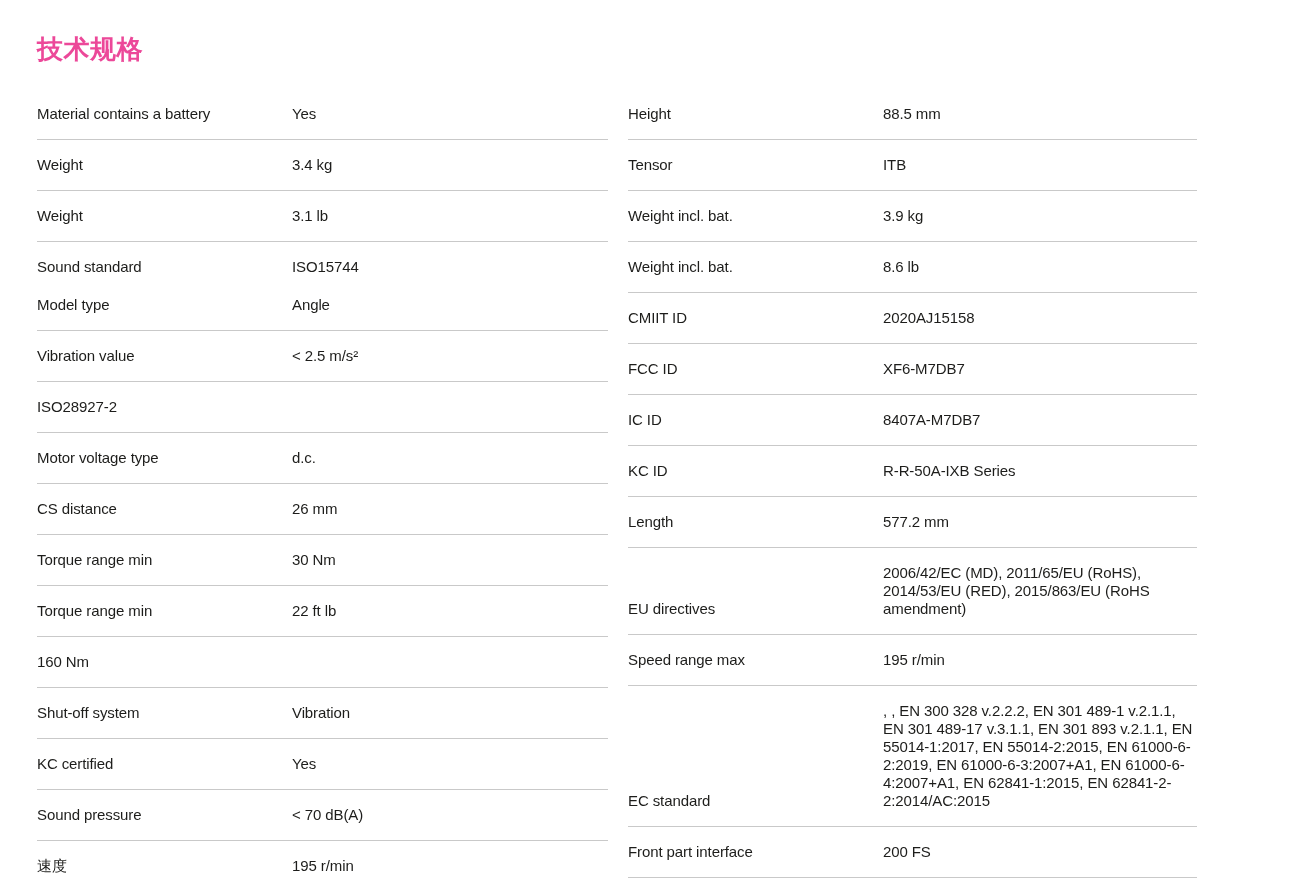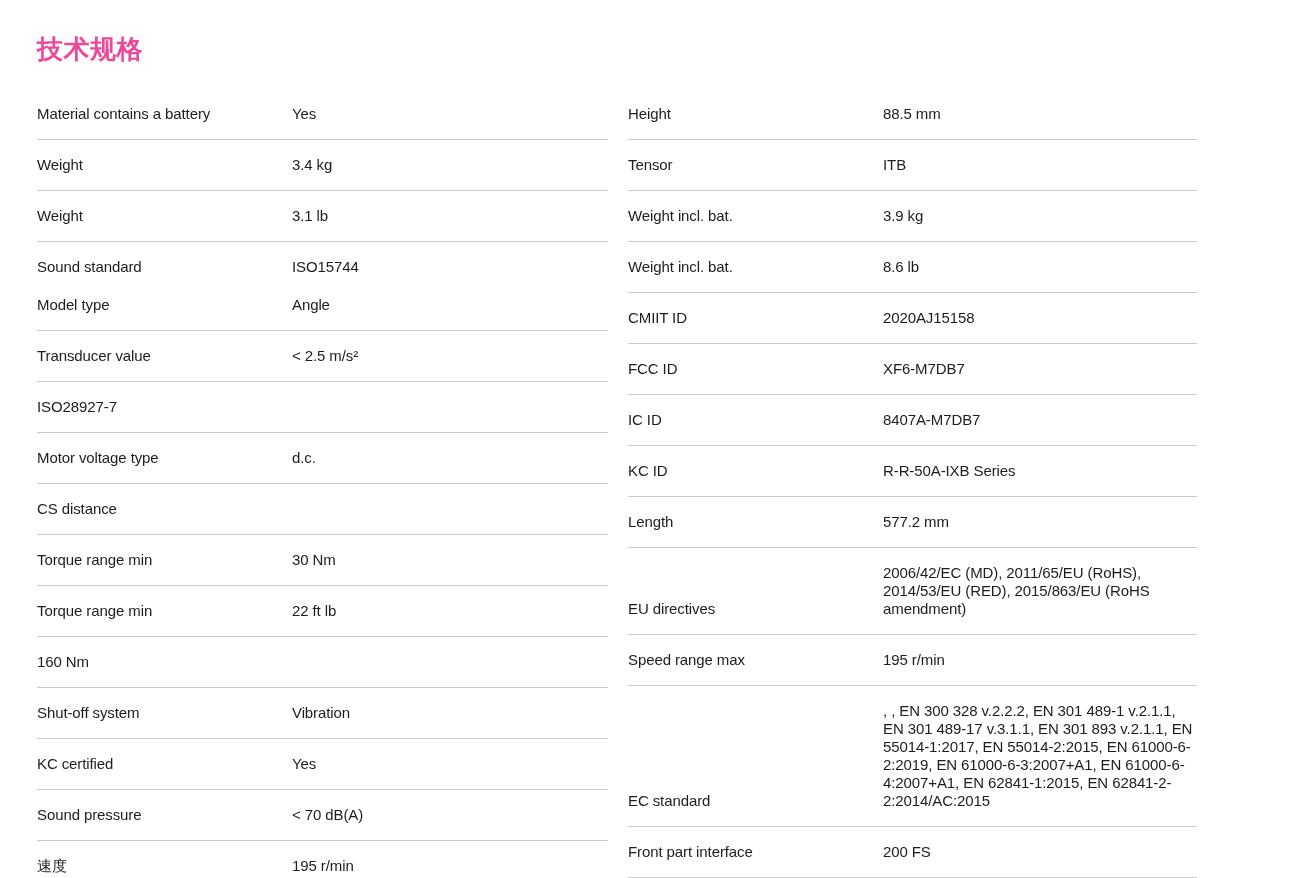--- a/index.html
+++ b/index.html
@@ -87,32 +87,33 @@
         </div>
         <div class="spec-row no-divider">
           <span class="spec-label">Sound standard</span>
           <span class="spec-value">ISO15744</span>
         </div>
         <div class="spec-row">
           <span class="spec-label">Model type</span>
           <span class="spec-value">Angle</span>
         </div>
         <div class="spec-row">
-          <span class="spec-label">Transducer value</span>
+          <span class="spec-label">Vibration value</span>
           <span class="spec-value">&lt; 2.5 m/s²</span>
         </div>
         <div class="spec-row">
-          <span class="spec-value">ISO28927-7</span>
+          <span class="spec-value">ISO28927-2</span>
         </div>
         <div class="spec-row">
           <span class="spec-label">Motor voltage type</span>
           <span class="spec-value">d.c.</span>
         </div>
         <div class="spec-row">
           <span class="spec-label">CS distance</span>
+          <span class="spec-value">26 mm</span>
         </div>
         <div class="spec-row">
           <span class="spec-label">Torque range min</span>
           <span class="spec-value">30 Nm</span>
         </div>
         <div class="spec-row">
           <span class="spec-label">Torque range min</span>
           <span class="spec-value">22 ft lb</span>
         </div>
         <div class="spec-row">

